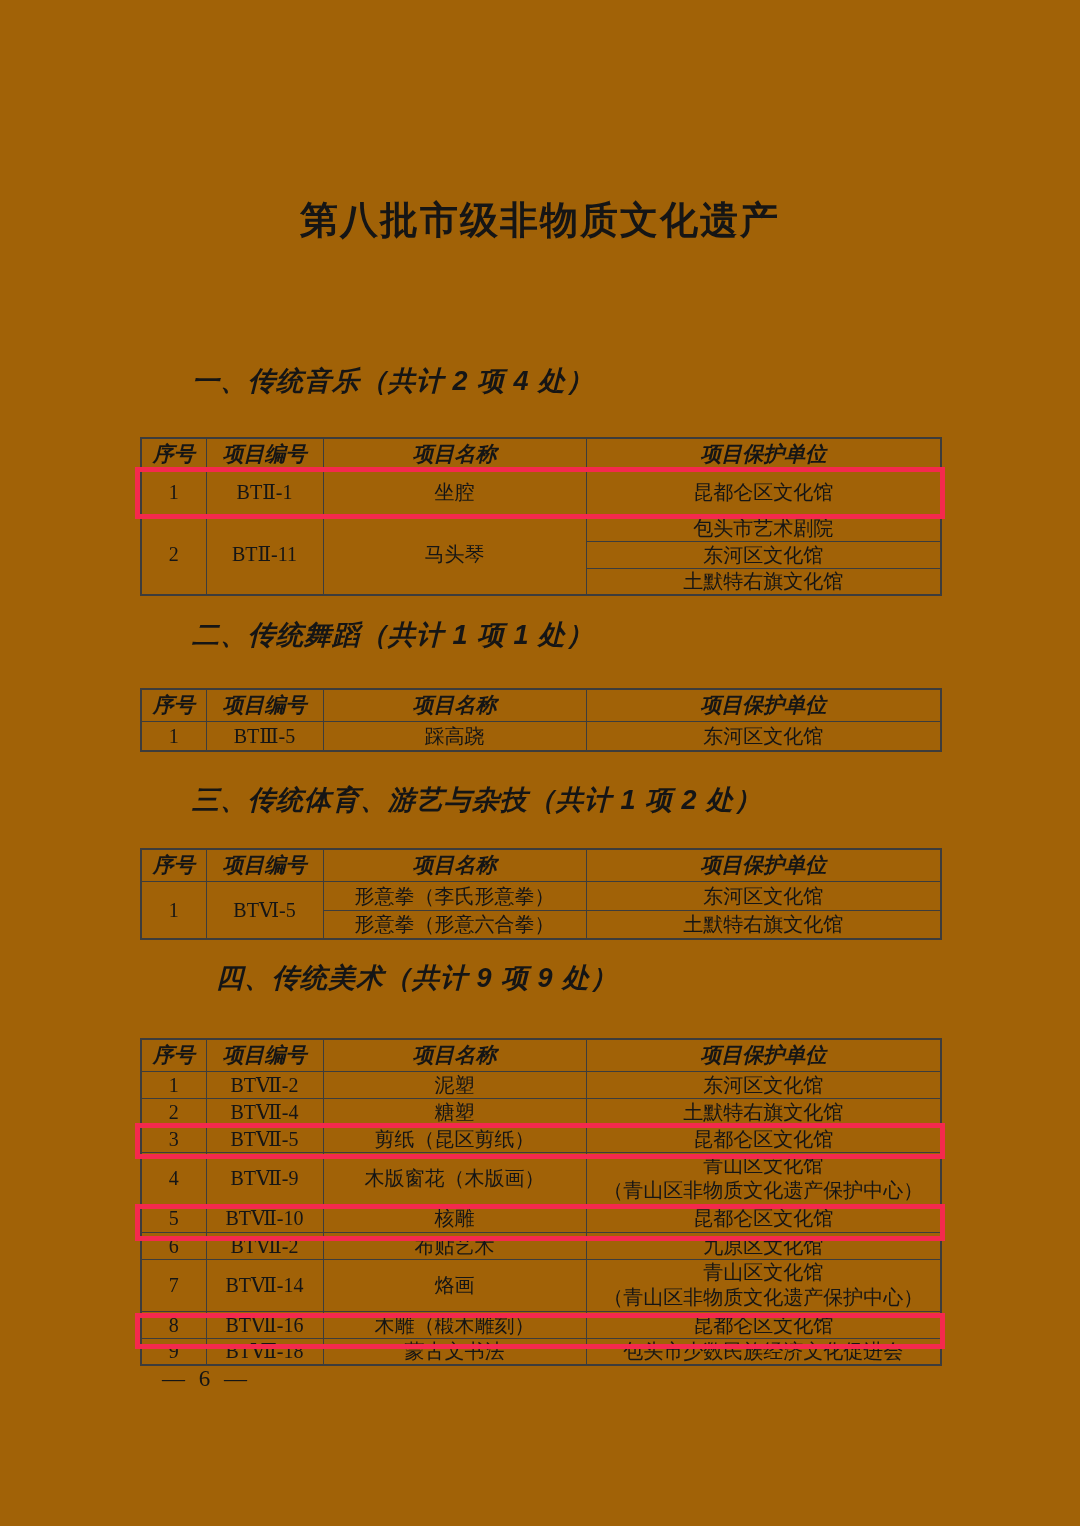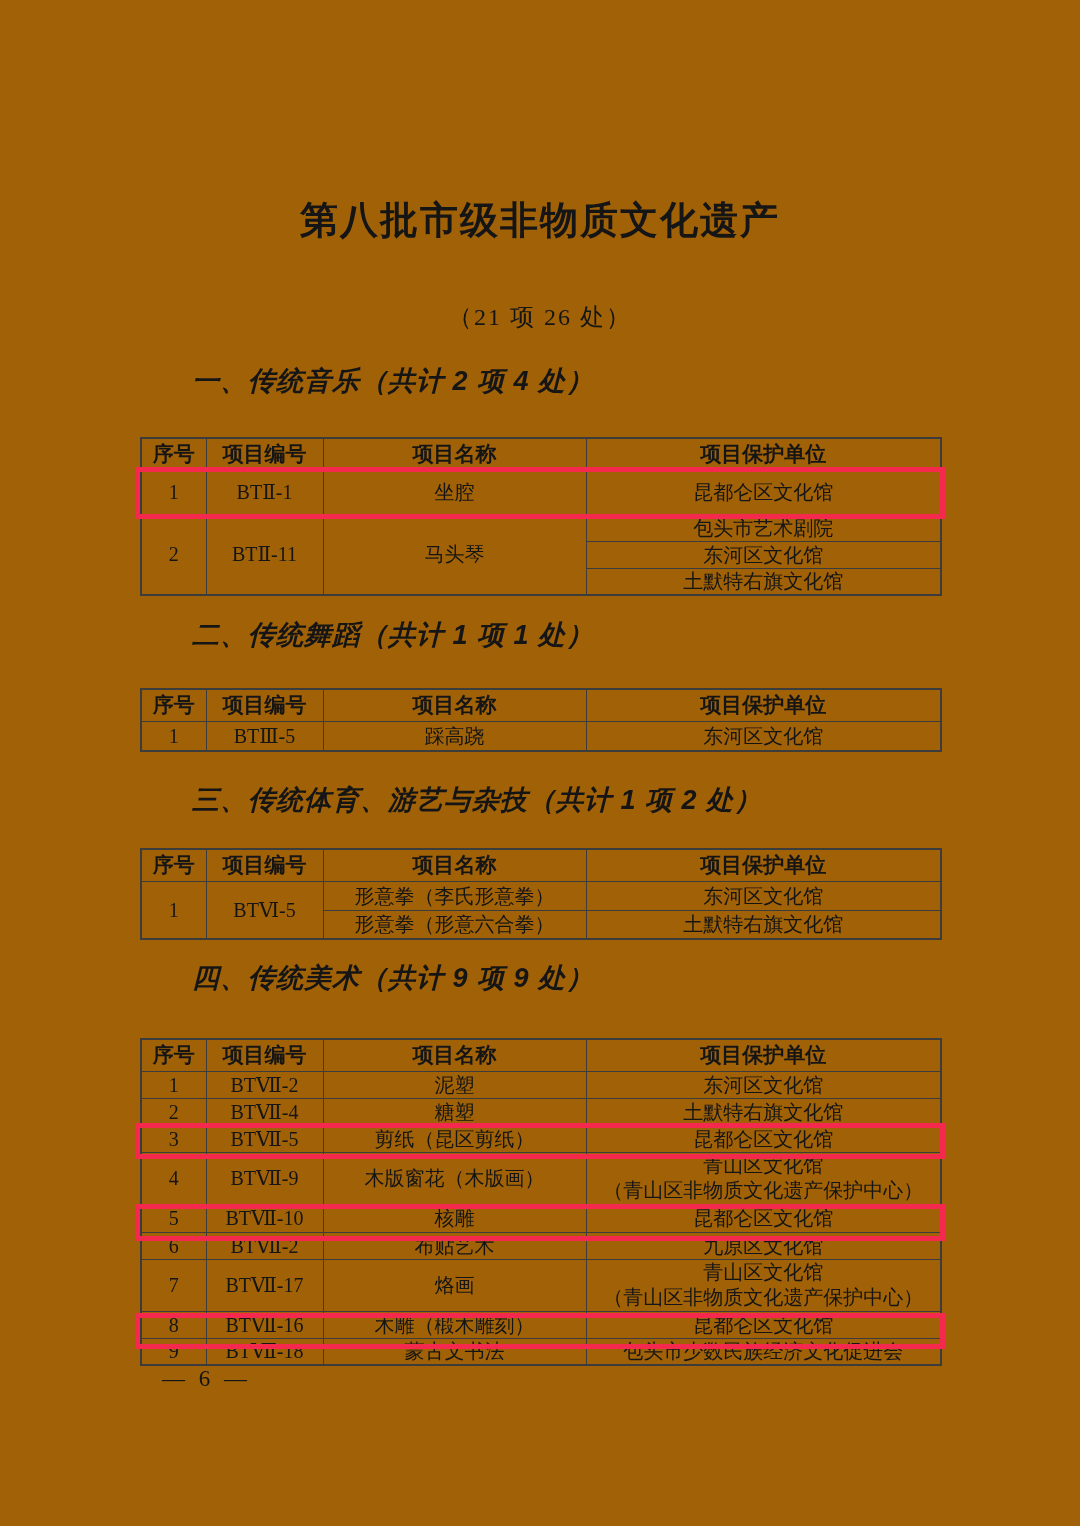--- a/index.html
+++ b/index.html
@@ -8,30 +8,30 @@
          font-family:"Liberation Serif","DejaVu Serif",serif; color:var(--ink); }
   .page { position:relative; width:1080px; height:1526px; background:#a16207; overflow:hidden; }
 
   .doc-title { position:absolute; top:196px; left:0; width:1080px; text-align:center;
                font-size:38px; line-height:49px; font-weight:700; letter-spacing:2px; }
   .doc-subtitle { position:absolute; top:301px; left:0; width:1080px; text-align:center;
                   font-size:24px; letter-spacing:2px; }
 
   .sec-heading { position:absolute; left:192px; font-size:27px; line-height:30px; font-weight:700;
                  font-family:"Liberation Sans","DejaVu Sans",sans-serif; letter-spacing:1px;font-style:italic; }
-  .sec-1 { top:366px; } .sec-2 { top:620px; } .sec-3 { top:785px; } .sec-4 { top:963px; }
+  .sec-1 { top:366px; } .sec-2 { top:620px; } .sec-3 { top:785px; } .sec-4 { top:963px;margin-left:24px; }
 
   .twrap { position:absolute; left:140px; width:800px; }
   .t1 { top:437px; } .t2 { top:688px; } .t3 { top:848px; } .t4 { top:1038px; }
 
   table { border-collapse:collapse; table-layout:fixed; width:800px; border:2px solid var(--bd); }
   col.c1 { width:65px; } col.c2 { width:117px; } col.c3 { width:263px; } col.c4 { width:355px; }
   th, td { border:1px solid var(--bd); text-align:center; vertical-align:middle;
            padding:0 2px; font-size:20px; line-height:24px; overflow:hidden; }
-  th { font-size:21px; font-weight:700; font-family:"Liberation Sans","DejaVu Sans",sans-serif; }
+  th { font-size:21px; font-weight:700; font-family:"Liberation Sans","DejaVu Sans",sans-serif;font-style:italic; }
   tr.hh  { height:32px; }
   tr.r44 { height:44px; }
   tr.r30 { height:30px; }
   tr.r29 { height:29px; }
   tr.r28 { height:28px; }
   tr.r27 { height:27px; }
   tr.r52 { height:52px; }
   td.two div { line-height:25px; font-size:20px; }
 
   .hl-box { position:absolute; left:-5px; width:810px; border:5px solid var(--hl);
@@ -40,21 +40,20 @@
   .page-number { position:absolute; top:1366px; left:162px; font-size:23px; letter-spacing:4px; }
 </style>
 </head>
 <body>
 
 <div class="page">
 
   <div class="doc-title">
     <div>第八批市级非物质文化遗产</div>
   </div>
-  <div class="doc-subtitle">（21 项 26 处）</div>
 
   <div class="sec-heading sec-1">一、传统音乐（共计 2 项 4 处）</div>
 
   <div class="twrap t1">
     <table>
       <colgroup>
           <col class="c1">
           <col class="c2">
           <col class="c3">
           <col class="c4">
@@ -206,21 +205,21 @@
           <td>昆都仑区文化馆</td>
         </tr>
         <tr class="r27">
           <td>6</td>
           <td>BTⅦ-2</td>
           <td>布贴艺术</td>
           <td>九原区文化馆</td>
         </tr>
         <tr class="r52">
           <td>7</td>
-          <td>BTⅦ-17</td>
+          <td>BTⅦ-14</td>
           <td>烙画</td>
           <td class="two">
             <div>青山区文化馆</div>
             <div>（青山区非物质文化遗产保护中心）</div>
           </td>
         </tr>
         <tr class="r27">
           <td>8</td>
           <td>BTⅦ-16</td>
           <td>木雕（椴木雕刻）</td>

